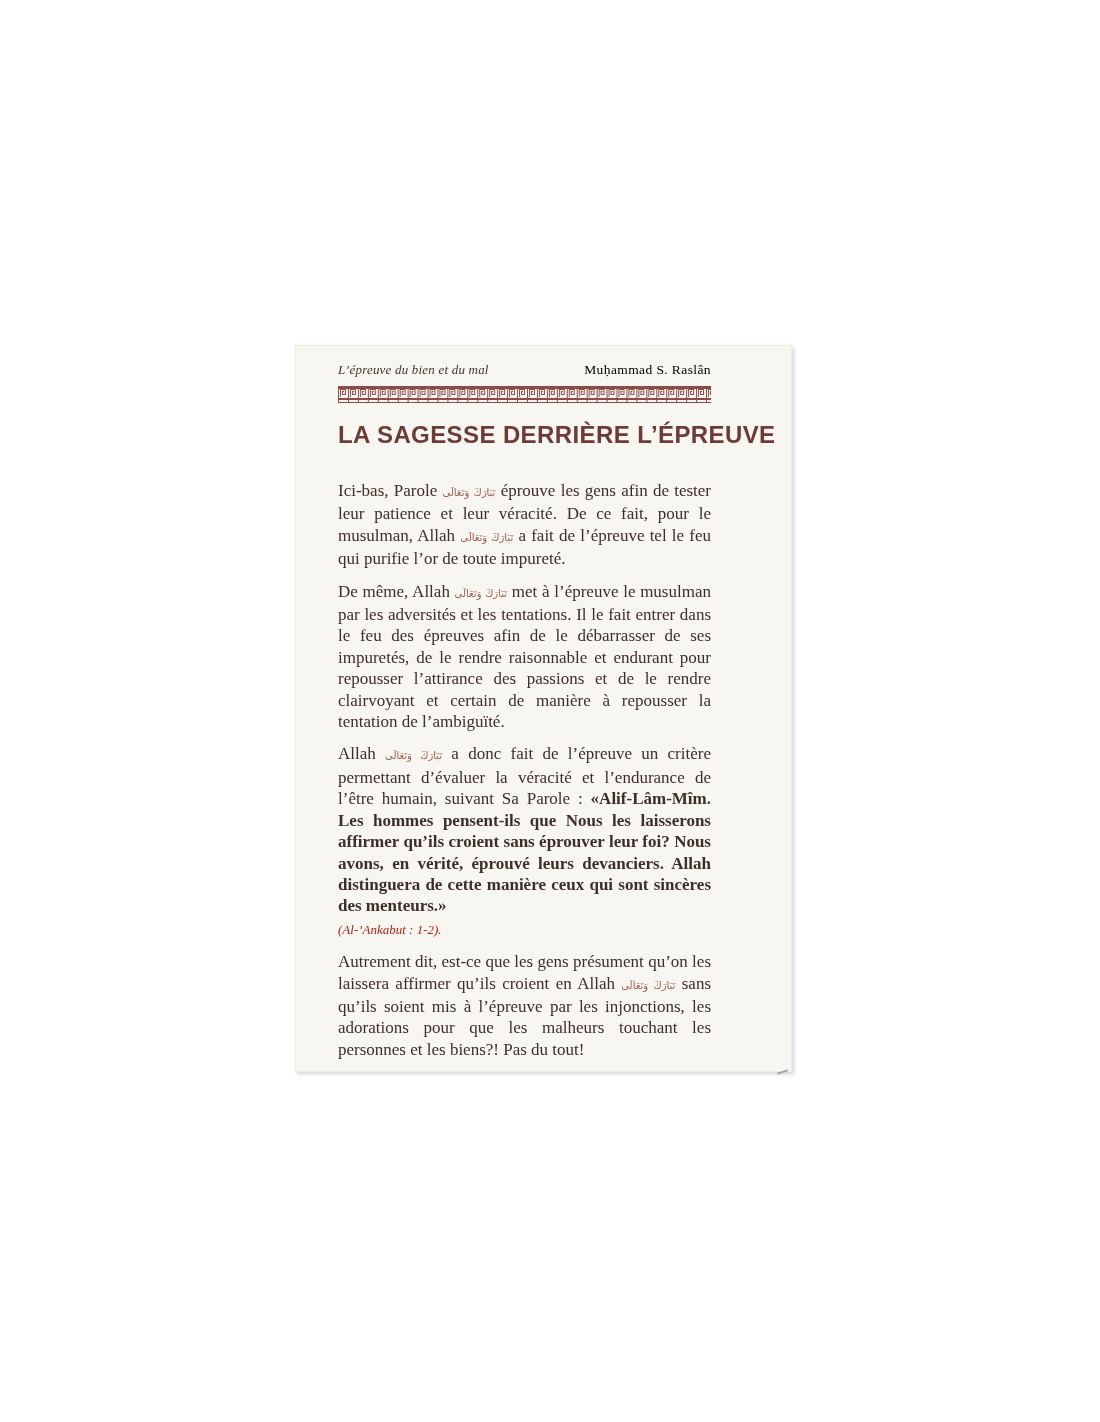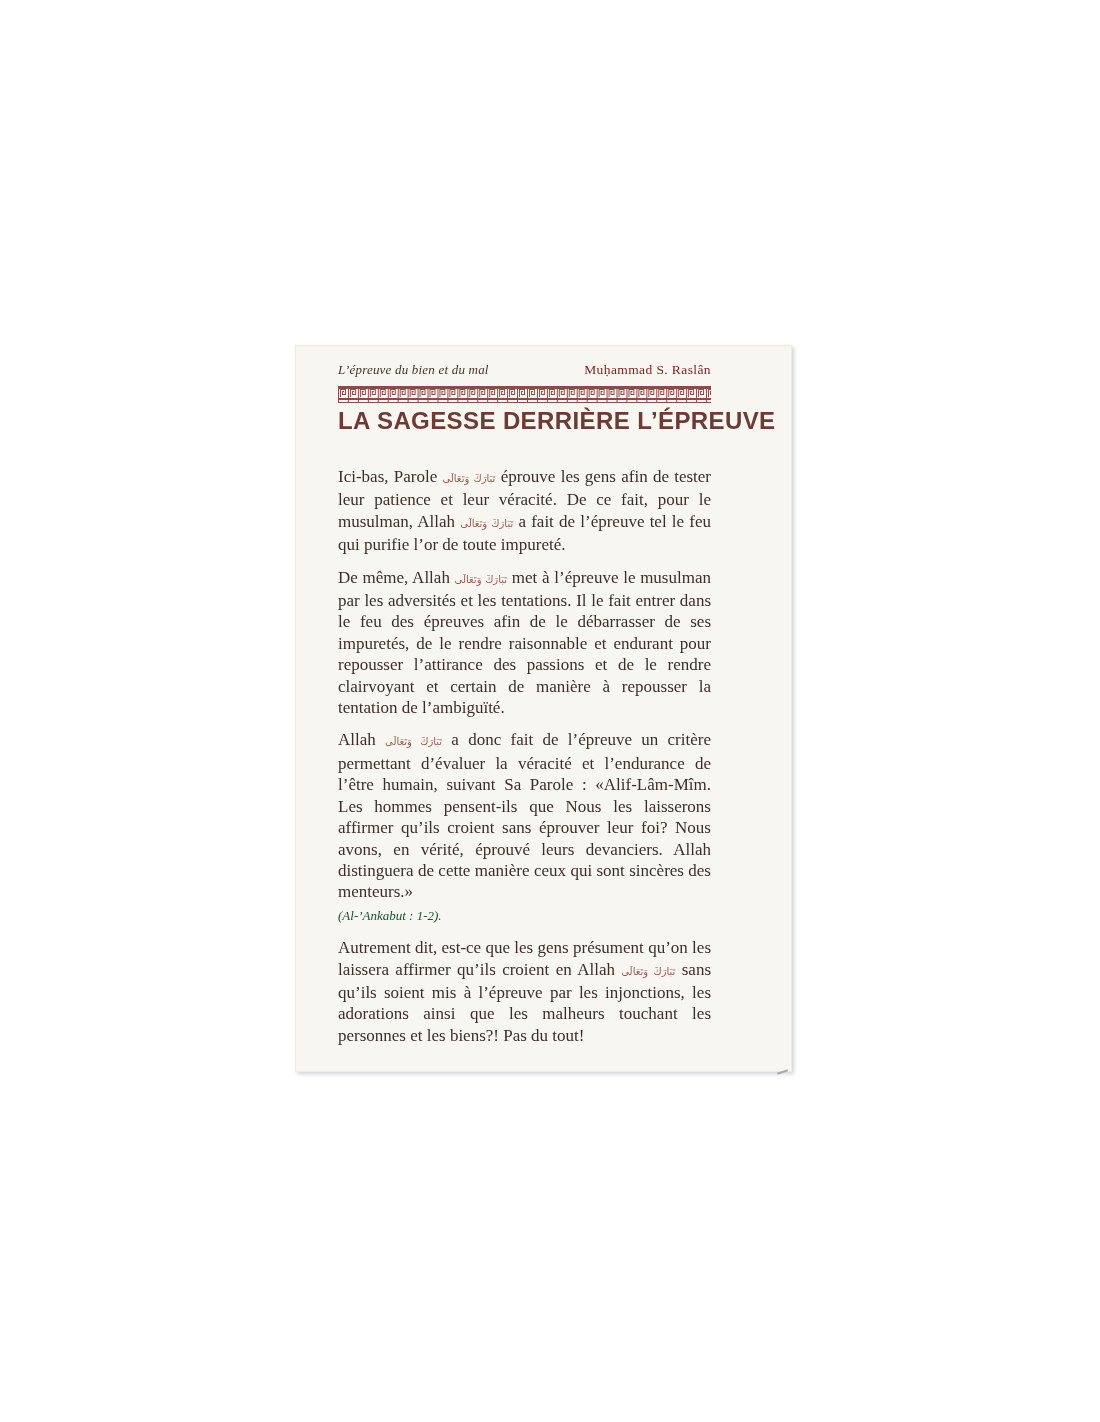--- a/index.html
+++ b/index.html
@@ -41,31 +41,31 @@
     align-items: baseline;
   }
   .running-head .book-title {
     font-style: italic;
     font-size: 13px;
     color: #45332b;
     letter-spacing: 0.2px;
   }
   .running-head .author {
     font-size: 13.5px;
-    color: #7f1d1d;
+    color: #000000;
     letter-spacing: 0.4px;
   }
   .greek-band {
     margin-top: 8px;
     display: block;
     width: 100%;
     height: 17px;
   }
   .chapter-title {
-    margin-top: 4px;
+    margin-top: 18px;
     text-align: center;
     font-family: "Liberation Sans", sans-serif;
     font-weight: bold;
     font-size: 24px;
     letter-spacing: 0.4px;
     color: #6e3a36;
     white-space: nowrap;
   }
   .body-copy {
     margin-top: 31px;
@@ -77,28 +77,28 @@
   .body-copy p {
     margin: 0 0 11px 0;
   }
   .ar {
     font-family: "DejaVu Sans", sans-serif;
     font-size: 10px;
     color: #9d5a51;
     letter-spacing: 0;
   }
   .quote {
-    font-weight: normal;
+    font-weight: bold;
     margin-top: 48px;
   }
   .citation {
     display: block;
     font-style: italic;
     font-size: 13px;
-    color: #14532d;
+    color: #b91c1c;
     margin-top: 2px;
     text-align: left;
   }
   .folio {
     margin-top: 24px;
     display: flex;
     justify-content: center;
   }
   .corner-artifact {
     position: absolute;
@@ -137,21 +137,21 @@
       <div class="chapter-title">LA SAGESSE DERRIÈRE L’ÉPREUVE</div>
 
       <div class="body-copy">
 
         <p><span>Ici-bas, Parole </span><span class="ar">تَبَارَكَ وَتَعَالَى</span><span> éprouve les gens afin de tester leur patience et leur véracité. De ce fait, pour le musulman, Allah </span><span class="ar">تَبَارَكَ وَتَعَالَى</span><span> a fait de l’épreuve tel le feu qui purifie l’or de toute impureté.</span></p>
 
         <p><span>De même, Allah </span><span class="ar">تَبَارَكَ وَتَعَالَى</span><span> met à l’épreuve le musulman par les adversités et les tentations. Il le fait entrer dans le feu des épreuves afin de le débarrasser de ses impuretés, de le rendre raisonnable et endurant pour repousser l’attirance des passions et de le rendre clairvoyant et certain de manière à repousser la tentation de l’ambiguïté.</span></p>
 
         <p><span>Allah </span><span class="ar">تَبَارَكَ وَتَعَالَى</span><span> a donc fait de l’épreuve un critère permettant d’évaluer la véracité et l’endurance de l’être humain, suivant Sa Parole : </span><span class="quote">«Alif-Lâm-Mîm. Les hommes pensent-ils que Nous les laisserons affirmer qu’ils croient sans éprouver leur foi? Nous avons, en vérité, éprouvé leurs devanciers. Allah distinguera de cette manière ceux qui sont sincères des menteurs.»</span><span class="citation">(Al-’Ankabut : 1-2).</span></p>
 
-        <p><span>Autrement dit, est-ce que les gens présument qu’on les laissera affirmer qu’ils croient en Allah </span><span class="ar">تَبَارَكَ وَتَعَالَى</span><span> sans qu’ils soient mis à l’épreuve par les injonctions, les adorations ainsi que les malheurs touchant les personnes et les biens?! Pas du tout!</span></p>
+        <p><span>Autrement dit, est-ce que les gens présument qu’on les laissera affirmer qu’ils croient en Allah </span><span class="ar">تَبَارَكَ وَتَعَالَى</span><span> sans qu’ils soient mis à l’épreuve par les injonctions, les adorations pour que les malheurs touchant les personnes et les biens?! Pas du tout!</span></p>
 
       </div>
 
 
     </div>
     <div class="corner-artifact"></div>
   </div>
 </div>
 
 </body></html>

